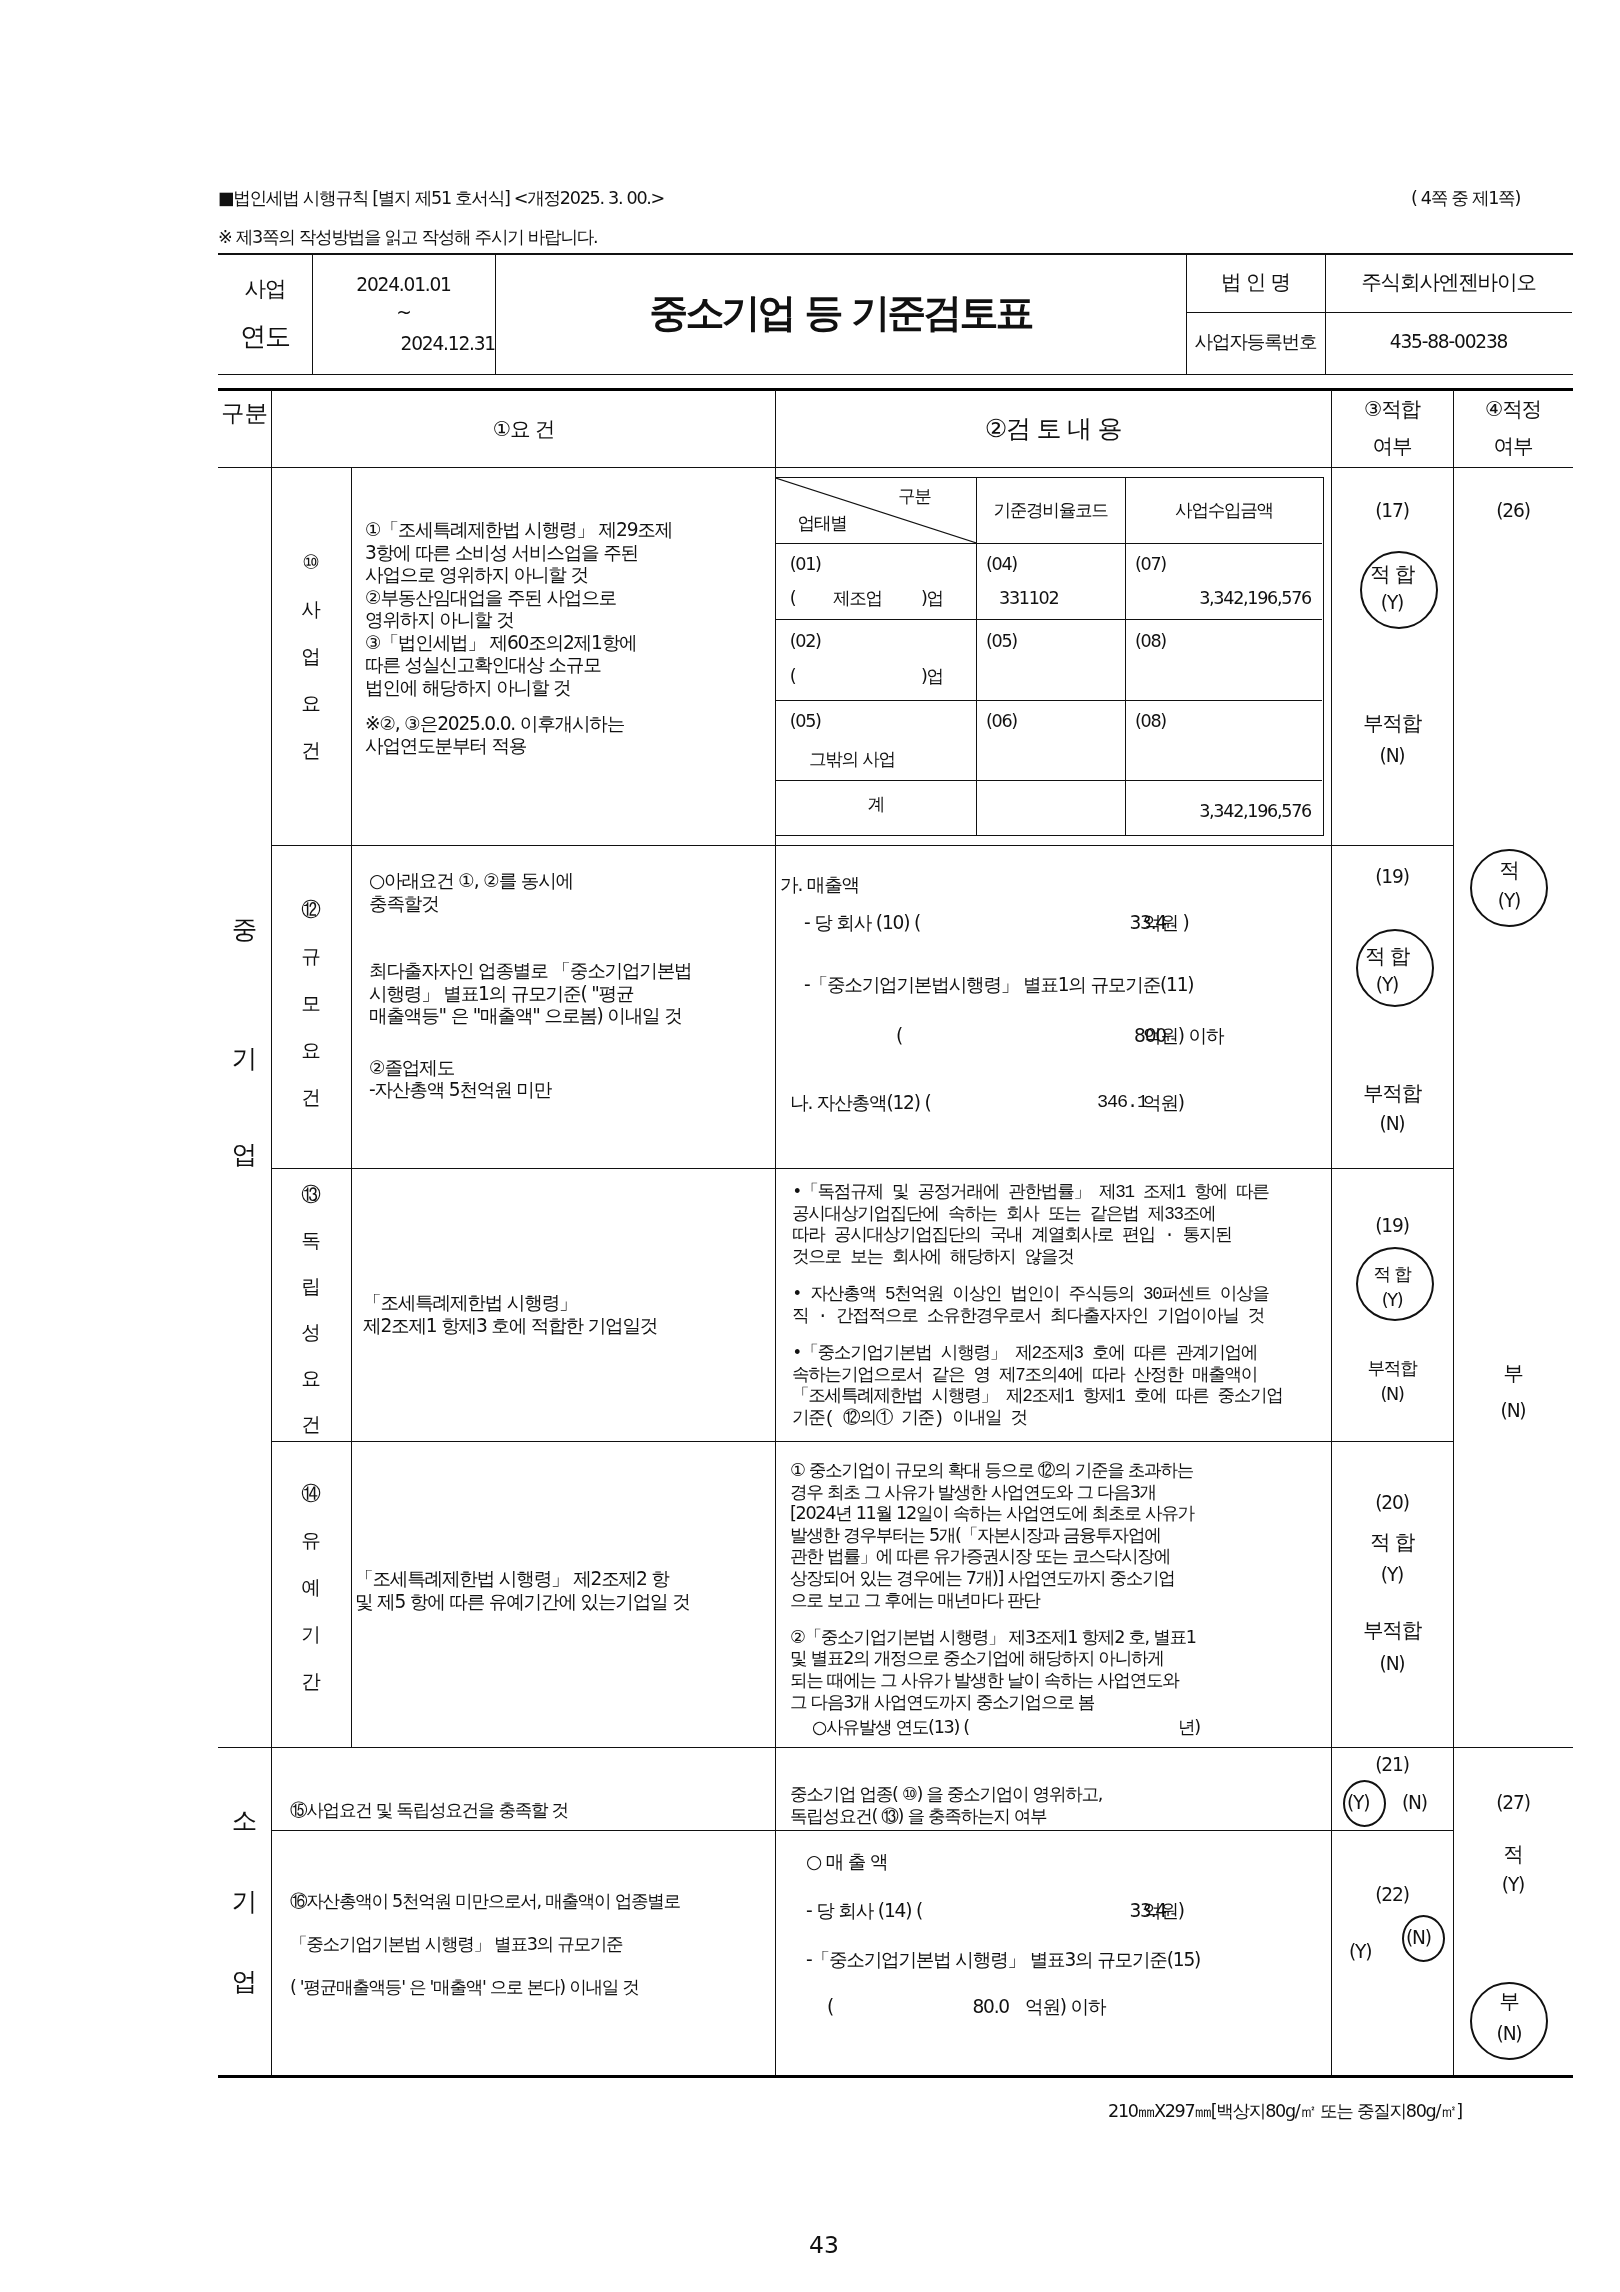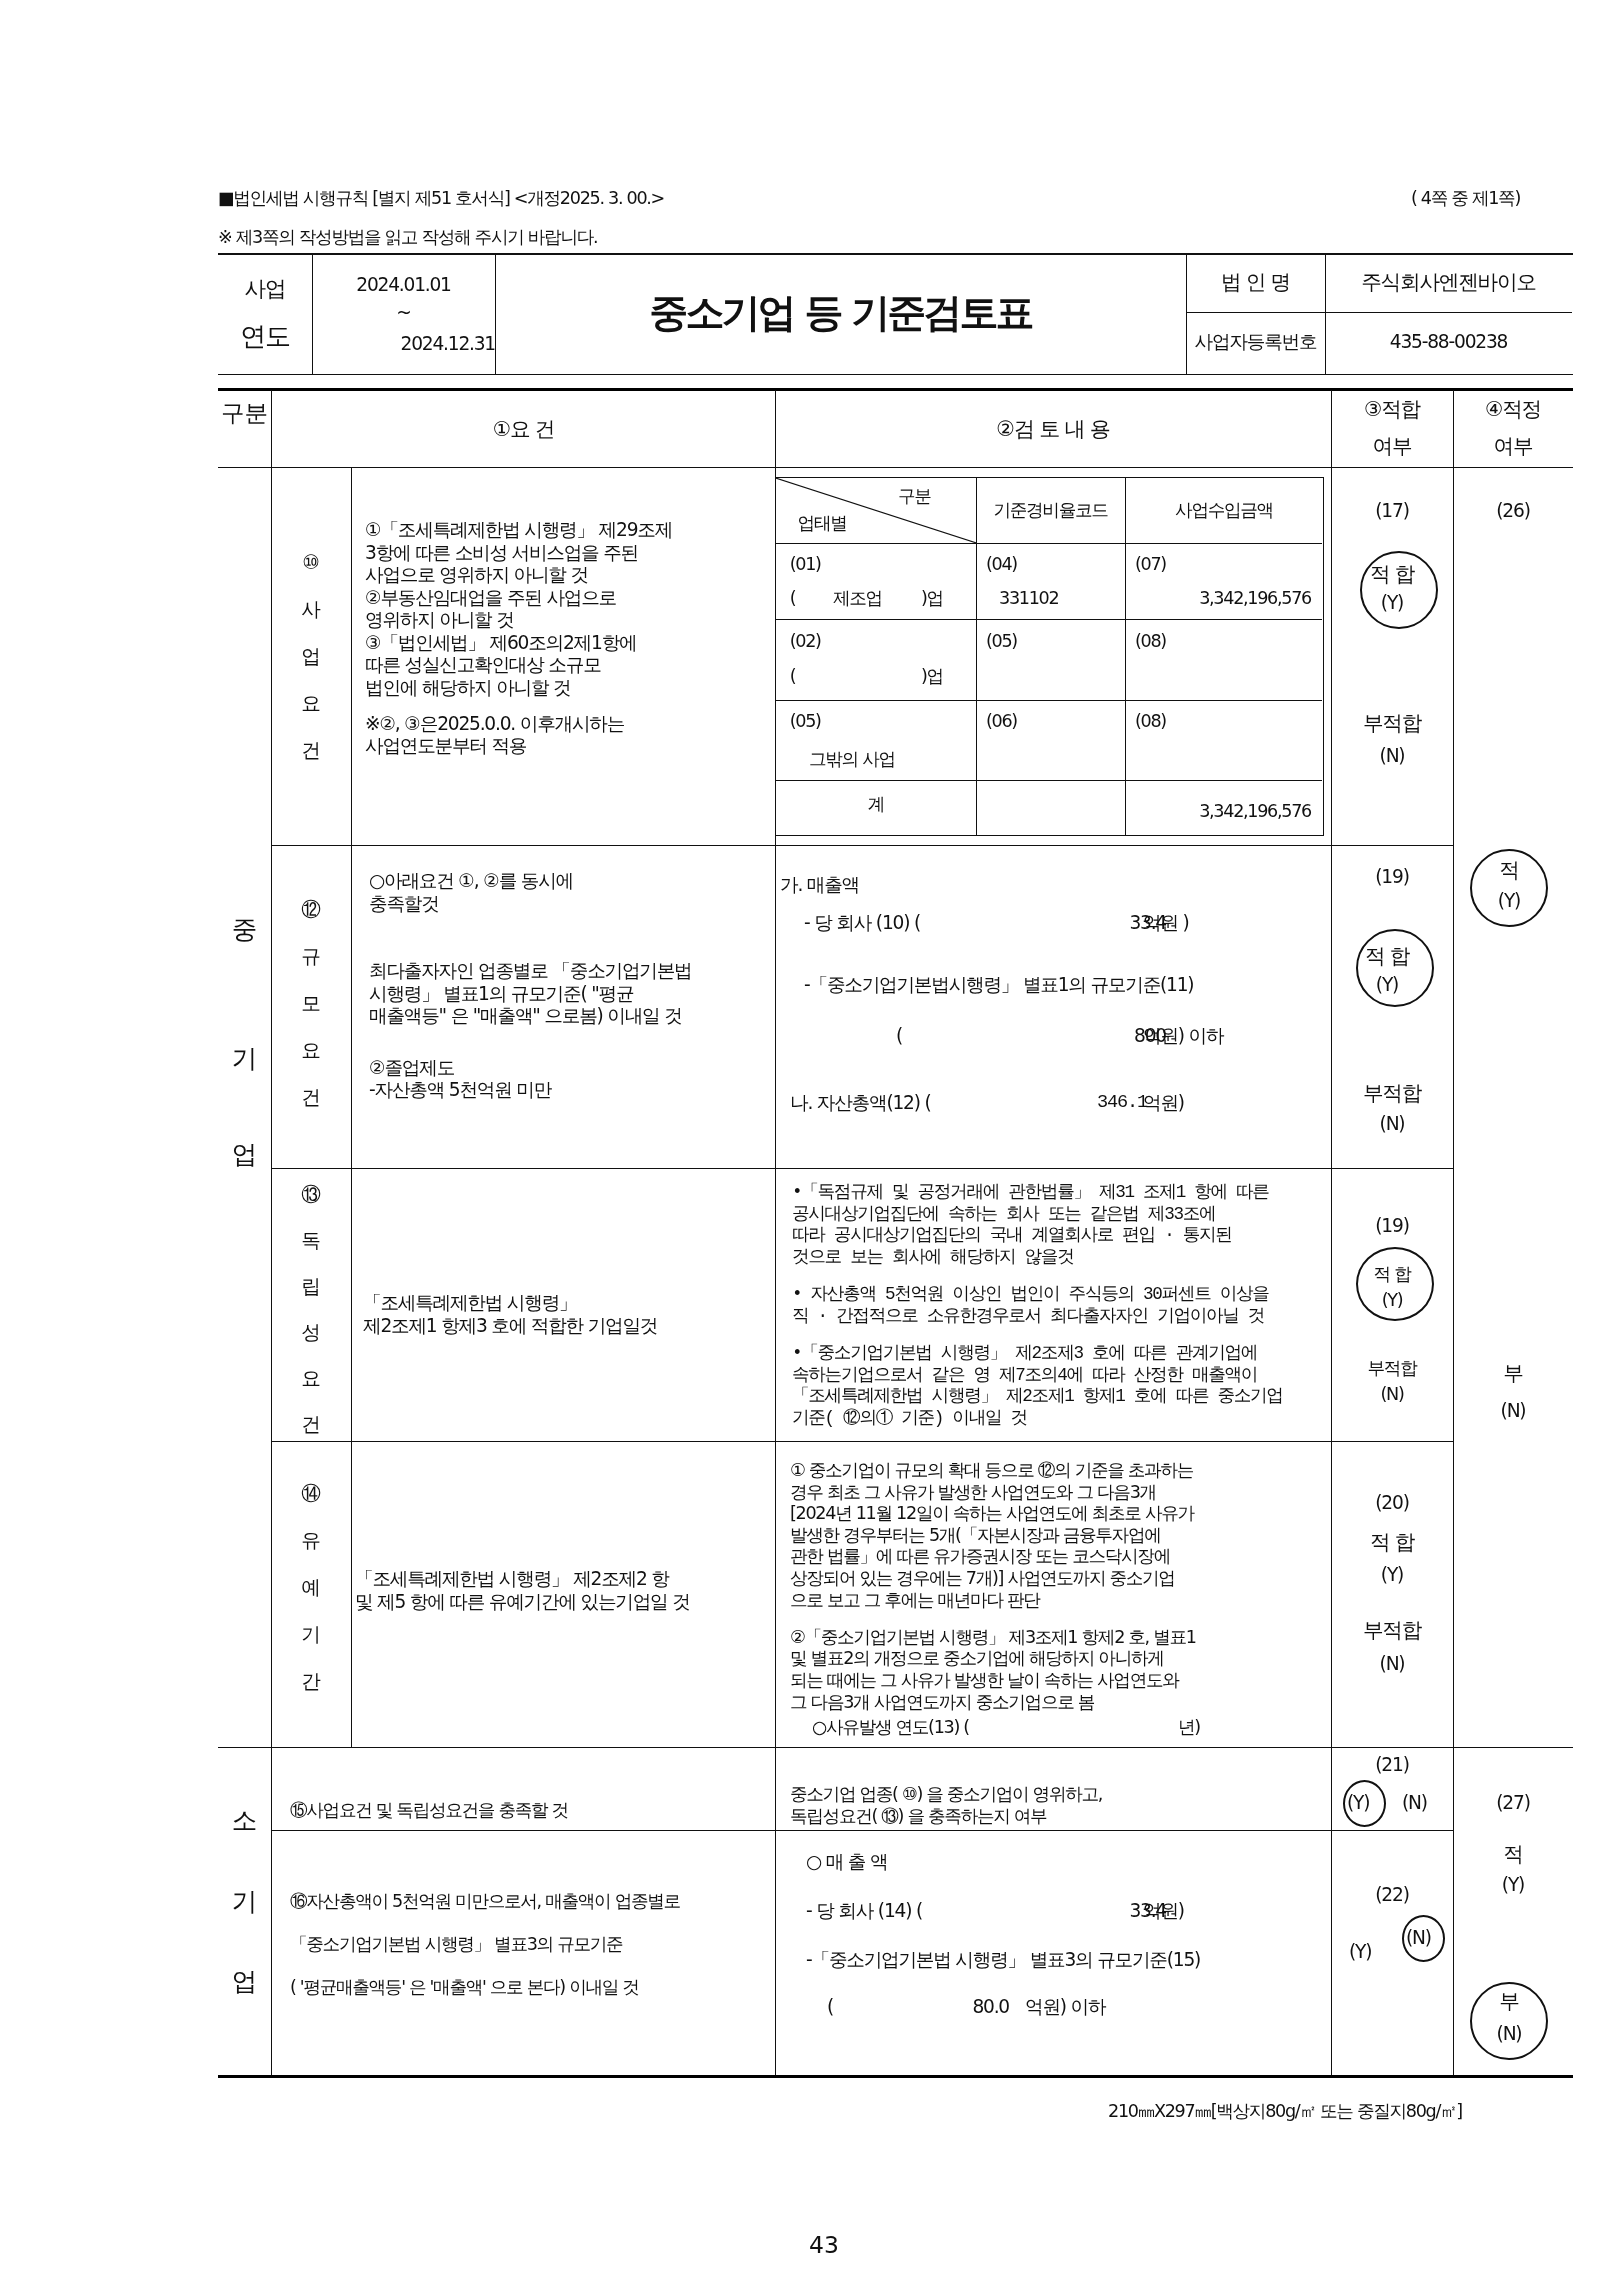--- a/index.html
+++ b/index.html
@@ -54,21 +54,21 @@
 <div class="hline" style="left:271px;top:845px;width:1182px;"></div>
 <div class="hline" style="left:271px;top:1168px;width:1182px;"></div>
 <div class="hline" style="left:271px;top:1441px;width:1182px;"></div>
 <div class="hline" style="left:218px;top:1747px;width:1355px;"></div>
 <div class="hline" style="left:271px;top:1830px;width:1182px;"></div>
 
 <div class="vert" style="left:218px;top:400px;width:53px;font-size:23.5px;line-height:27.4px;">
     <span>구분</span>
   </div>
 <div class="abs txt center" style="left:271px;top:418px;width:505px;font-size:20.6px;">①요      건</div>
-<div class="abs txt center" style="left:775px;top:418px;width:556px;font-size:21px;">②검  토  내  용</div>
+<div class="abs txt center" style="left:775px;top:418px;width:556px;font-size:25px;">②검  토  내  용</div>
 <div class="abs txt center" style="left:1331px;top:398px;width:122px;font-size:20.6px;">③적합</div>
 <div class="abs txt center" style="left:1331px;top:435px;width:122px;font-size:20.6px;">여부</div>
 <div class="abs txt center" style="left:1453px;top:398px;width:120px;font-size:20.6px;">④적정</div>
 <div class="abs txt center" style="left:1453px;top:435px;width:120px;font-size:20.6px;">여부</div>
 
 <div class="abs center" style="left:218px;top:912px;width:53px;font-size:25.5px;">중</div>
 <div class="abs center" style="left:218px;top:1041px;width:53px;font-size:25.5px;">기</div>
 <div class="abs center" style="left:218px;top:1137px;width:53px;font-size:25.5px;">업</div>
 <div class="abs center" style="left:218px;top:1803px;width:53px;font-size:25.5px;">소</div>
 <div class="abs center" style="left:218px;top:1884px;width:53px;font-size:25.5px;">기</div>

